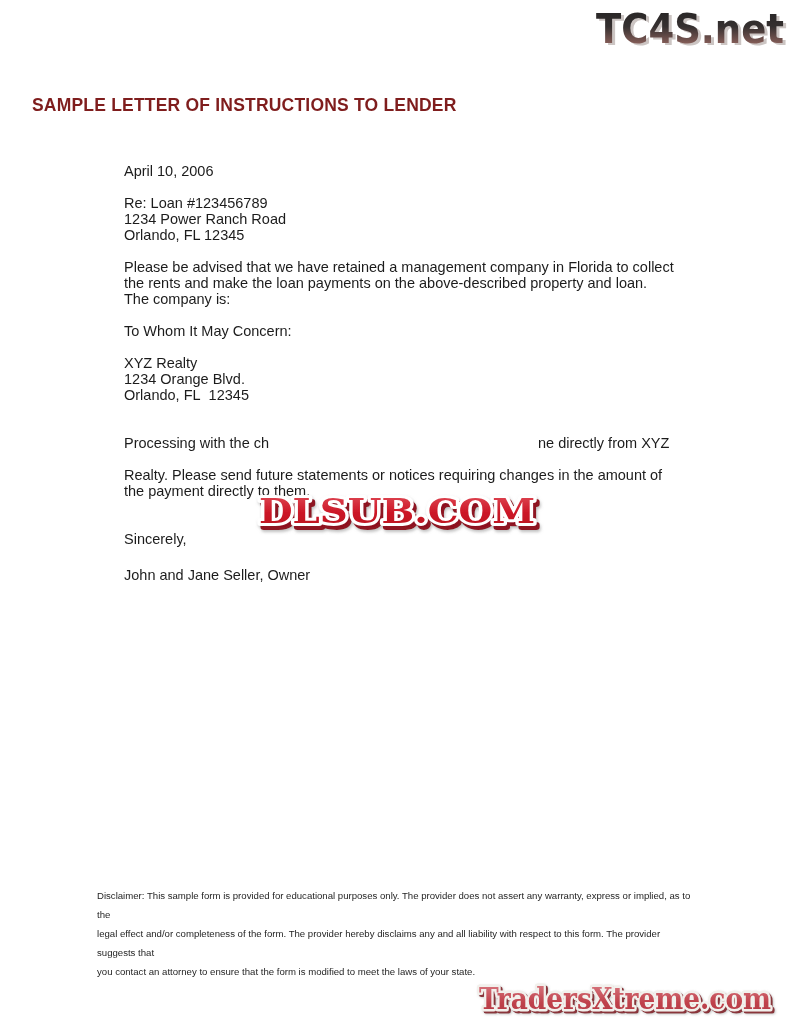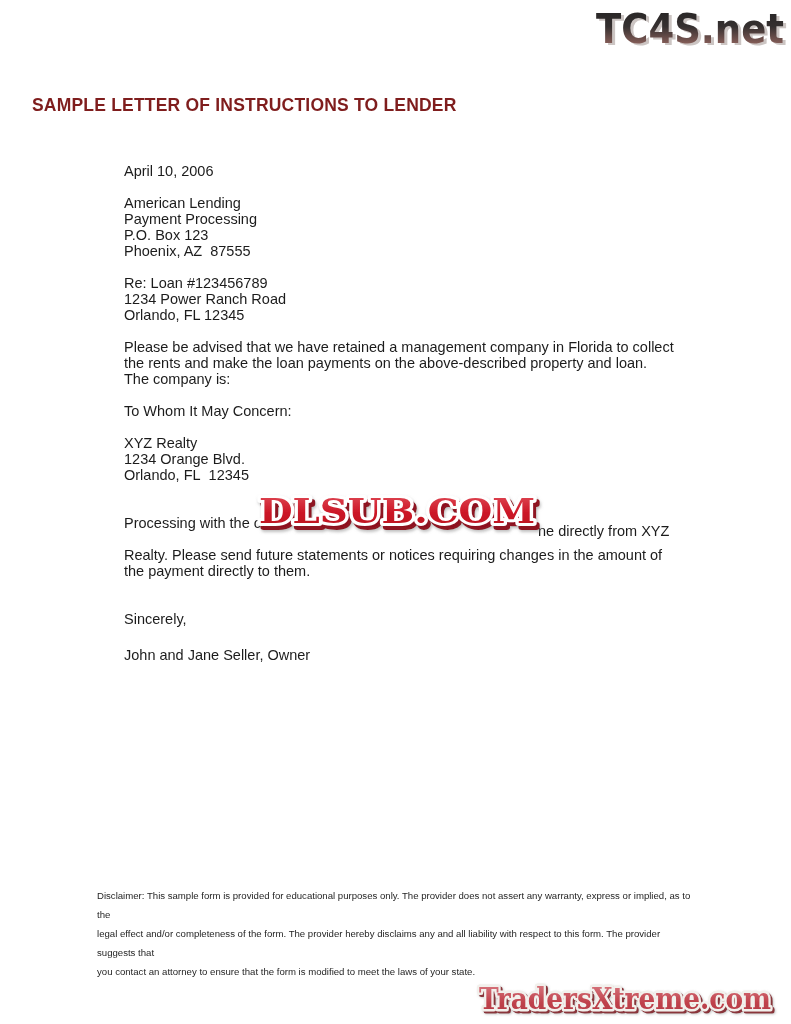--- a/index.html
+++ b/index.html
@@ -12,21 +12,21 @@
     font-size:17.5px; font-weight:bold; color:#7f1d1d; letter-spacing:0.2px;margin-left:32px;
   }
   .letter-body {
     position:absolute; left:124px; top:163px; width:580px;
     font-size:14.5px; line-height:16px;
   }
   .para { margin:0 0 16px 0; white-space:pre-line; }
   .para.closing { margin-bottom:20px; }
   .para.last { margin-bottom:0; }
   .wm-line { position:relative; height:16px; white-space:nowrap; }
-  .wm-line .right-frag { position:absolute; left:414px; top:8px; white-space:nowrap; }
+  .wm-line .right-frag { position:absolute; left:414px; top:0; white-space:nowrap; }
   .disclaimer {
     position:absolute; left:97px; top:886px; width:604px;
     font-size:9.6px; line-height:19px; white-space:pre-line; color:#1f1f1f;
   }
   .wm-top    { position:absolute; left:590px; top:4px;  z-index:4; }
   .wm-mid    { position:absolute; left:250px; top:488px; z-index:6; }
   .wm-bottom { position:absolute; left:472px; top:978px; z-index:4; }
   svg text { font-weight:bold; }
 </style>
 </head>
@@ -46,24 +46,20 @@
       </defs>
       <text x="103" y="41" text-anchor="middle" font-family="DejaVu Sans, sans-serif" font-size="41" textLength="188" lengthAdjust="spacingAndGlyphs" fill="#ccc5c3">TC4S.net</text>
       <text x="100" y="39" text-anchor="middle" font-family="DejaVu Sans, sans-serif" font-size="41" textLength="188" lengthAdjust="spacingAndGlyphs" fill="url(#g-tc4s)">TC4S.net</text>
     </svg>
   </div>
 
   <div class="doc-title">SAMPLE LETTER OF INSTRUCTIONS TO LENDER</div>
 
   <div class="letter-body">
     <div class="para">April 10, 2006</div>
-    <div class="para">American Lending
-Payment Processing
-P.O. Box 123
-Phoenix, AZ&nbsp; 87555</div>
     <div class="para">Re: Loan #123456789
 1234 Power Ranch Road
 Orlando, FL 12345</div>
     <div class="para">Please be advised that we have retained a management company in Florida to collect
 the rents and make the loan payments on the above-described property and loan.
 The company is:</div>
     <div class="para">To Whom It May Concern:</div>
     <div class="para">XYZ Realty
 1234 Orange Blvd.
 Orlando, FL&nbsp; 12345</div>

